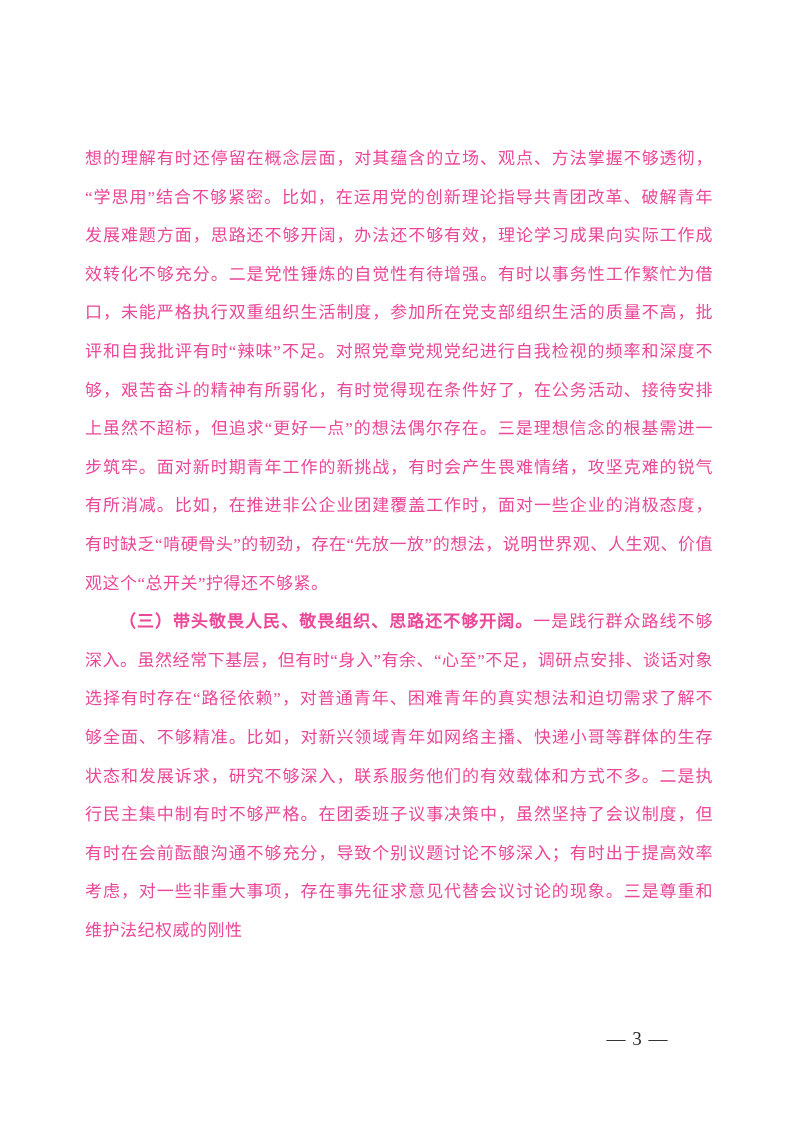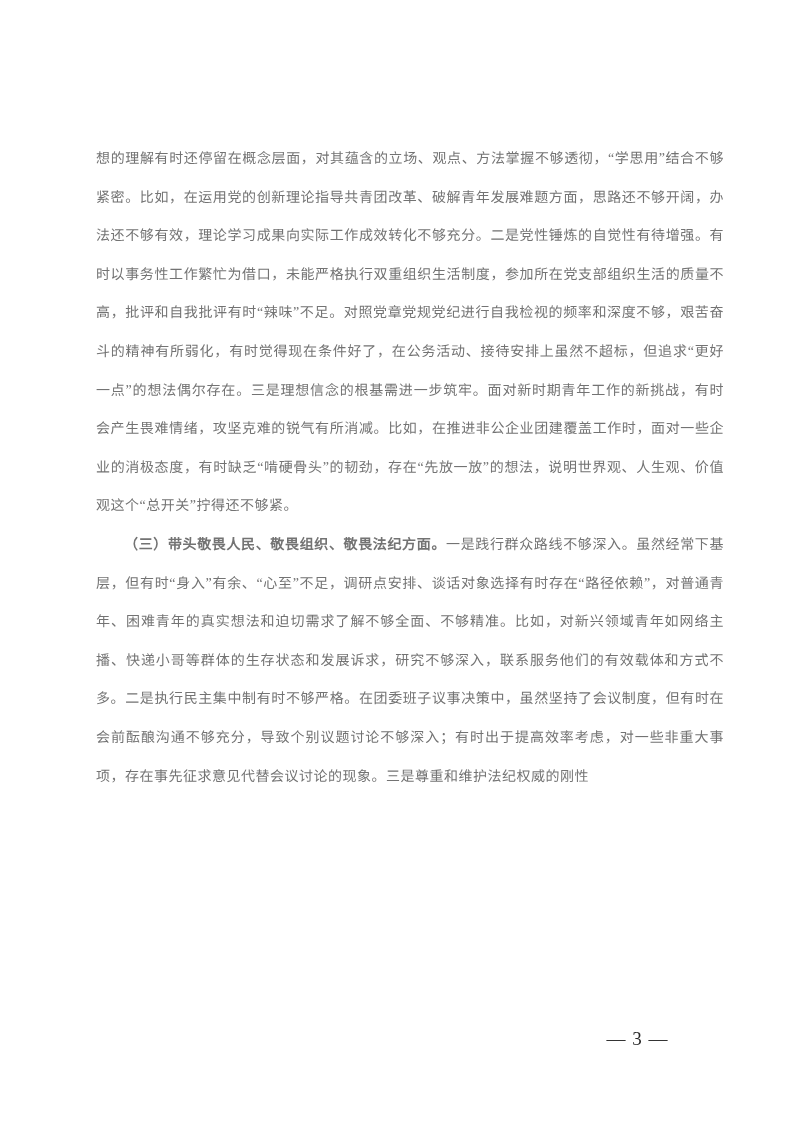--- a/index.html
+++ b/index.html
@@ -10,25 +10,25 @@
   .page {
     position: relative;
     width: 793px;
     height: 1122px;
     background: #ffffff;
     overflow: hidden;
     font-family: "Liberation Serif", "DejaVu Serif", serif;
   }
   .content {
     position: absolute;
-    left: 96px;
+    left: 85px;
     top: 140px;
     width: 628px;
-    color: #737373;
-    font-size: 14px;
+    color: #ec4899;
+    font-size: 17px;
     line-height: 38.6px;
     text-align: justify;
     letter-spacing: 0.5px;
   }
   .para {
     margin: 0;
     padding: 0;
   }
   .para.indent {
     text-indent: 2em;
@@ -47,16 +47,16 @@
     letter-spacing: 1px;
     white-space: nowrap;
   }
 </style>
 </head>
 <body>
 
 <div class="page">
   <div class="content" id="document-body">
       <p class="para"><span>想的理解有时还停留在概念层面，对其蕴含的立场、观点、方法掌握不够透彻，“学思用”结合不够紧密。比如，在运用党的创新理论指导共青团改革、破解青年发展难题方面，思路还不够开阔，办法还不够有效，理论学习成果向实际工作成效转化不够充分。二是党性锤炼的自觉性有待增强。有时以事务性工作繁忙为借口，未能严格执行双重组织生活制度，参加所在党支部组织生活的质量不高，批评和自我批评有时“辣味”不足。对照党章党规党纪进行自我检视的频率和深度不够，艰苦奋斗的精神有所弱化，有时觉得现在条件好了，在公务活动、接待安排上虽然不超标，但追求“更好一点”的想法偶尔存在。三是理想信念的根基需进一步筑牢。面对新时期青年工作的新挑战，有时会产生畏难情绪，攻坚克难的锐气有所消减。比如，在推进非公企业团建覆盖工作时，面对一些企业的消极态度，有时缺乏“啃硬骨头”的韧劲，存在“先放一放”的想法，说明世界观、人生观、价值观这个“总开关”拧得还不够紧。</span></p>
-      <p class="para indent"><span class="seg-bold">（三）带头敬畏人民、敬畏组织、敬畏法纪方面。</span><span>一是践行群众路线不够深入。虽然经常下基层，但有时“身入”有余、“心至”不足，调研点安排、谈话对象选择有时存在“路径依赖”，对普通青年、困难青年的真实想法和迫切需求了解不够全面、不够精准。比如，对新兴领域青年如网络主播、快递小哥等群体的生存状态和发展诉求，研究不够深入，联系服务他们的有效载体和方式不多。二是执行民主集中制有时不够严格。在团委班子议事决策中，虽然坚持了会议制度，但有时在会前酝酿沟通不够充分，导致个别议题讨论不够深入；有时出于提高效率考虑，对一些非重大事项，存在事先征求意见代替会议讨论的现象。三是尊重和维护法纪权威的刚性</span></p>
+      <p class="para indent"><span class="seg-bold">（三）带头敬畏人民、敬畏组织、思路还不够开阔。</span><span>一是践行群众路线不够深入。虽然经常下基层，但有时“身入”有余、“心至”不足，调研点安排、谈话对象选择有时存在“路径依赖”，对普通青年、困难青年的真实想法和迫切需求了解不够全面、不够精准。比如，对新兴领域青年如网络主播、快递小哥等群体的生存状态和发展诉求，研究不够深入，联系服务他们的有效载体和方式不多。二是执行民主集中制有时不够严格。在团委班子议事决策中，虽然坚持了会议制度，但有时在会前酝酿沟通不够充分，导致个别议题讨论不够深入；有时出于提高效率考虑，对一些非重大事项，存在事先征求意见代替会议讨论的现象。三是尊重和维护法纪权威的刚性</span></p>
     </div>
   <div class="page-number">— 3 —</div>
 </div>
 
 </body></html>

